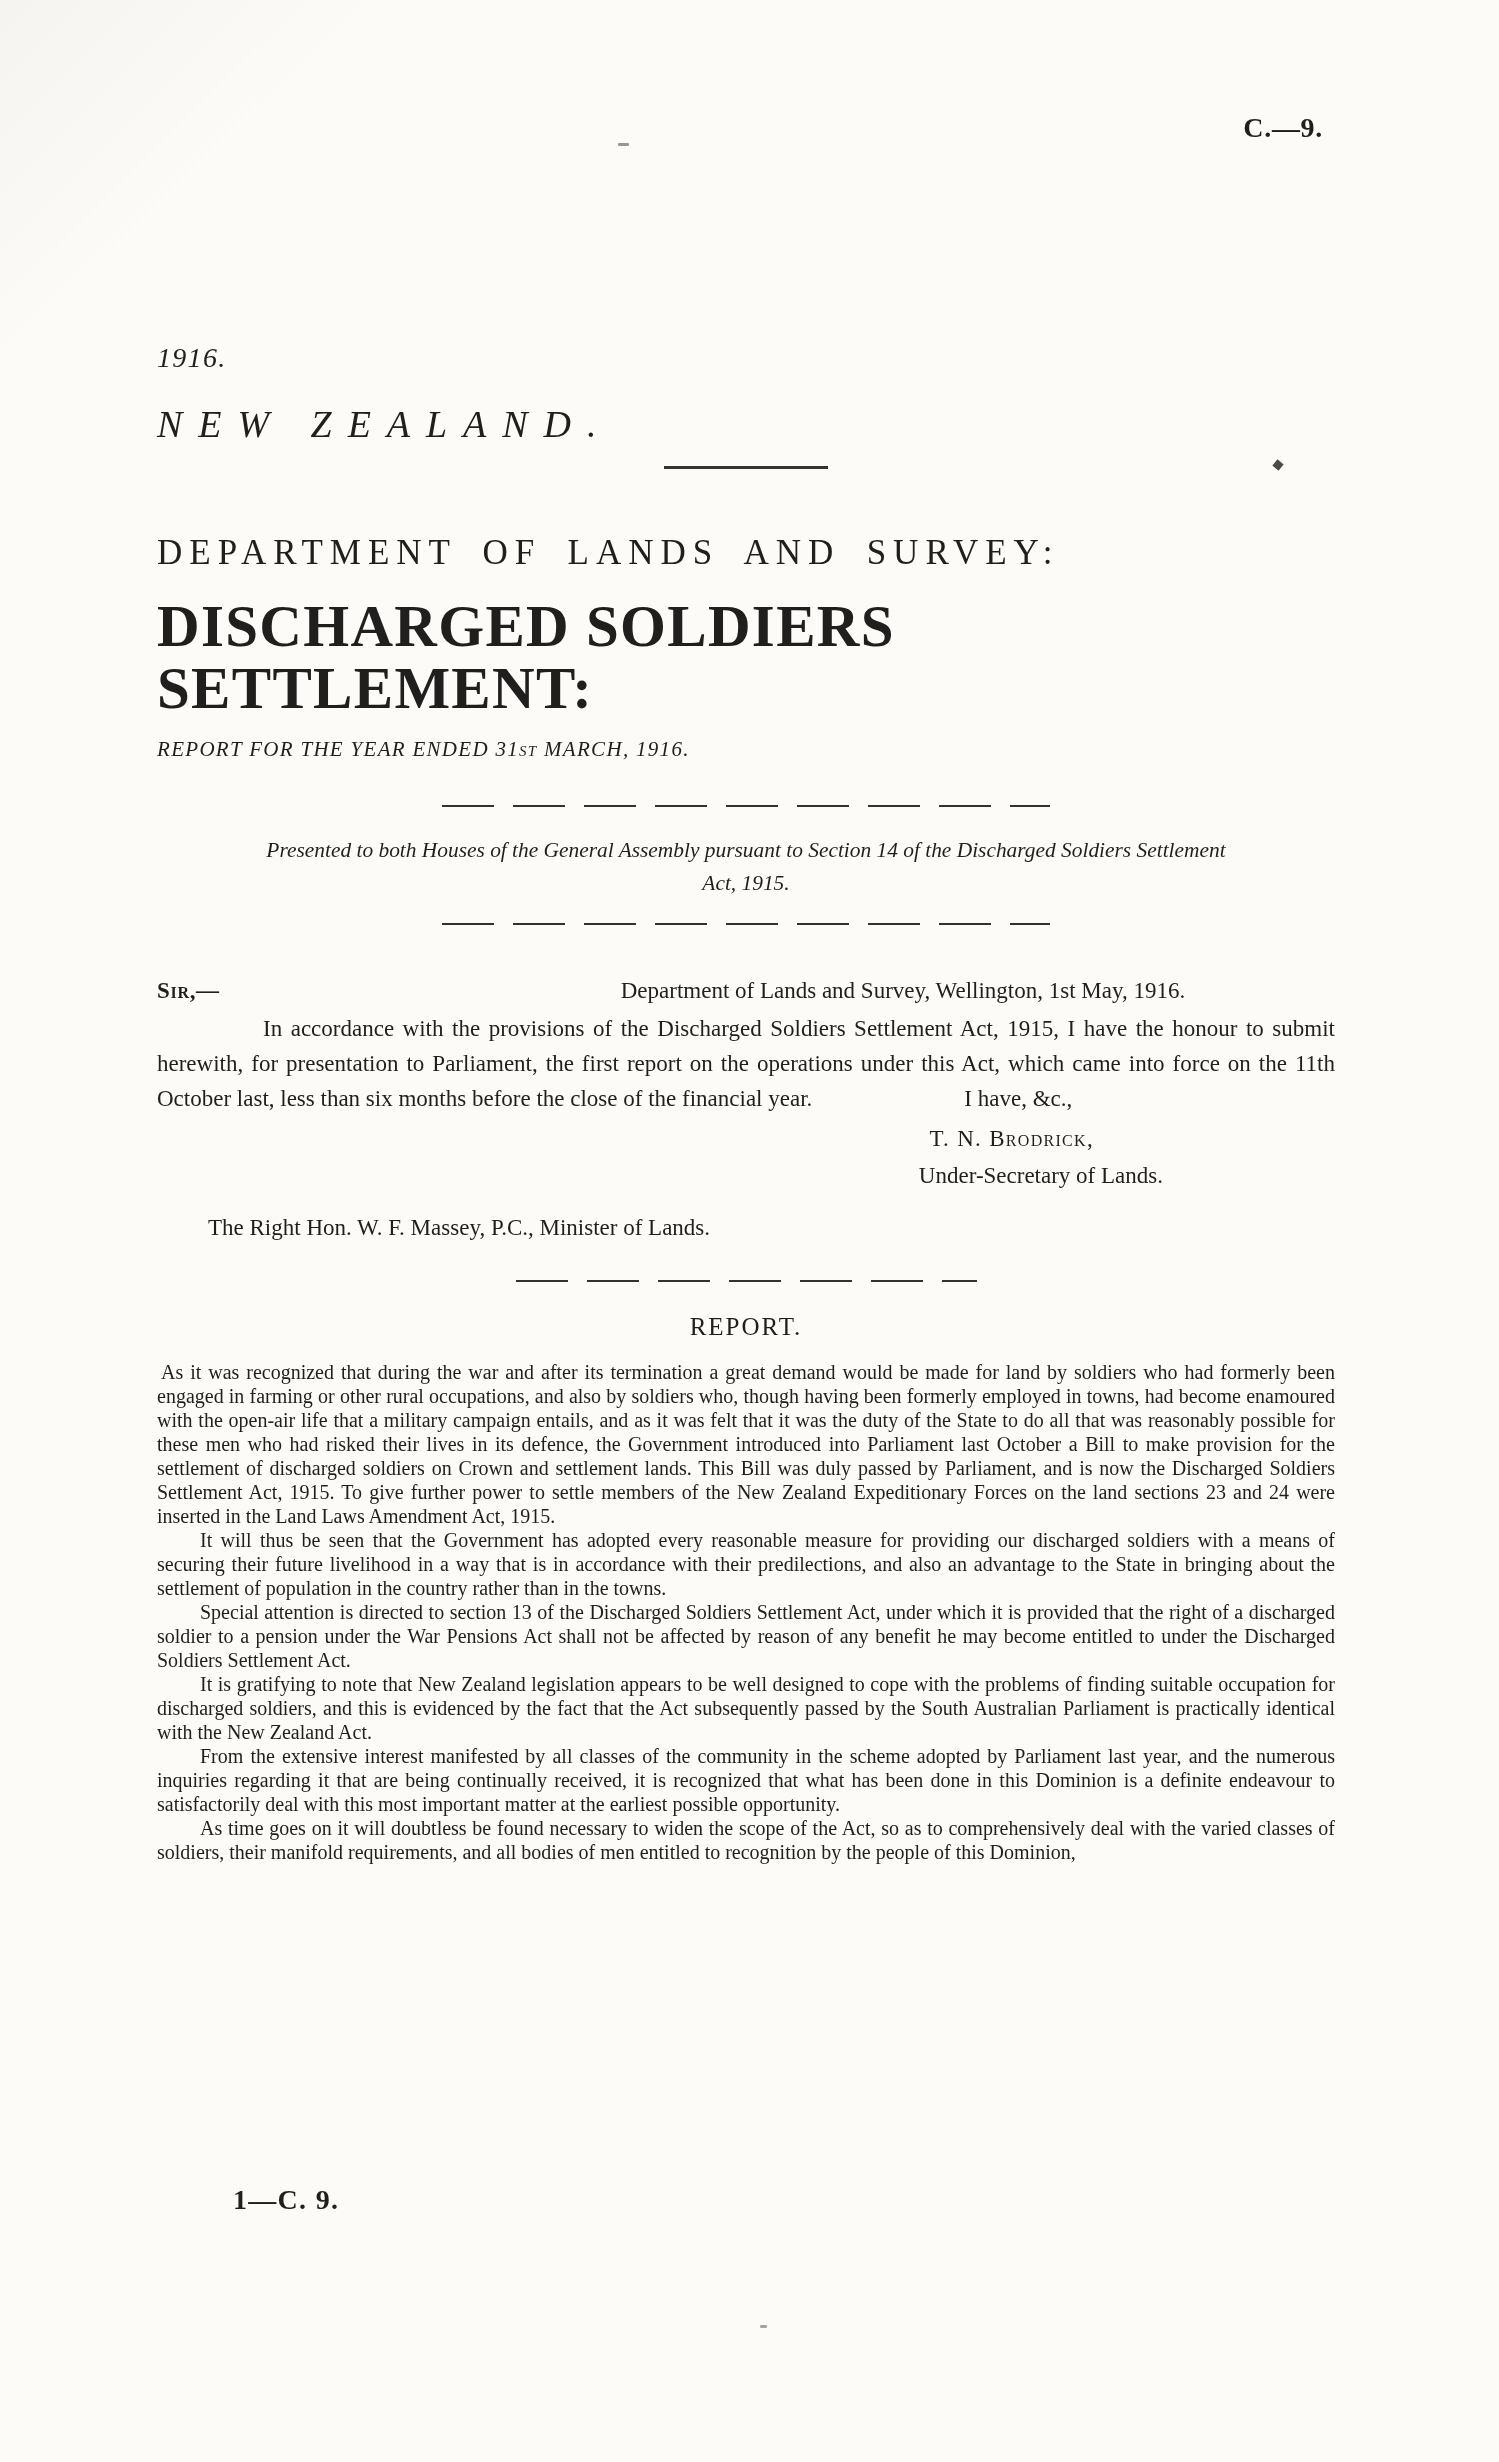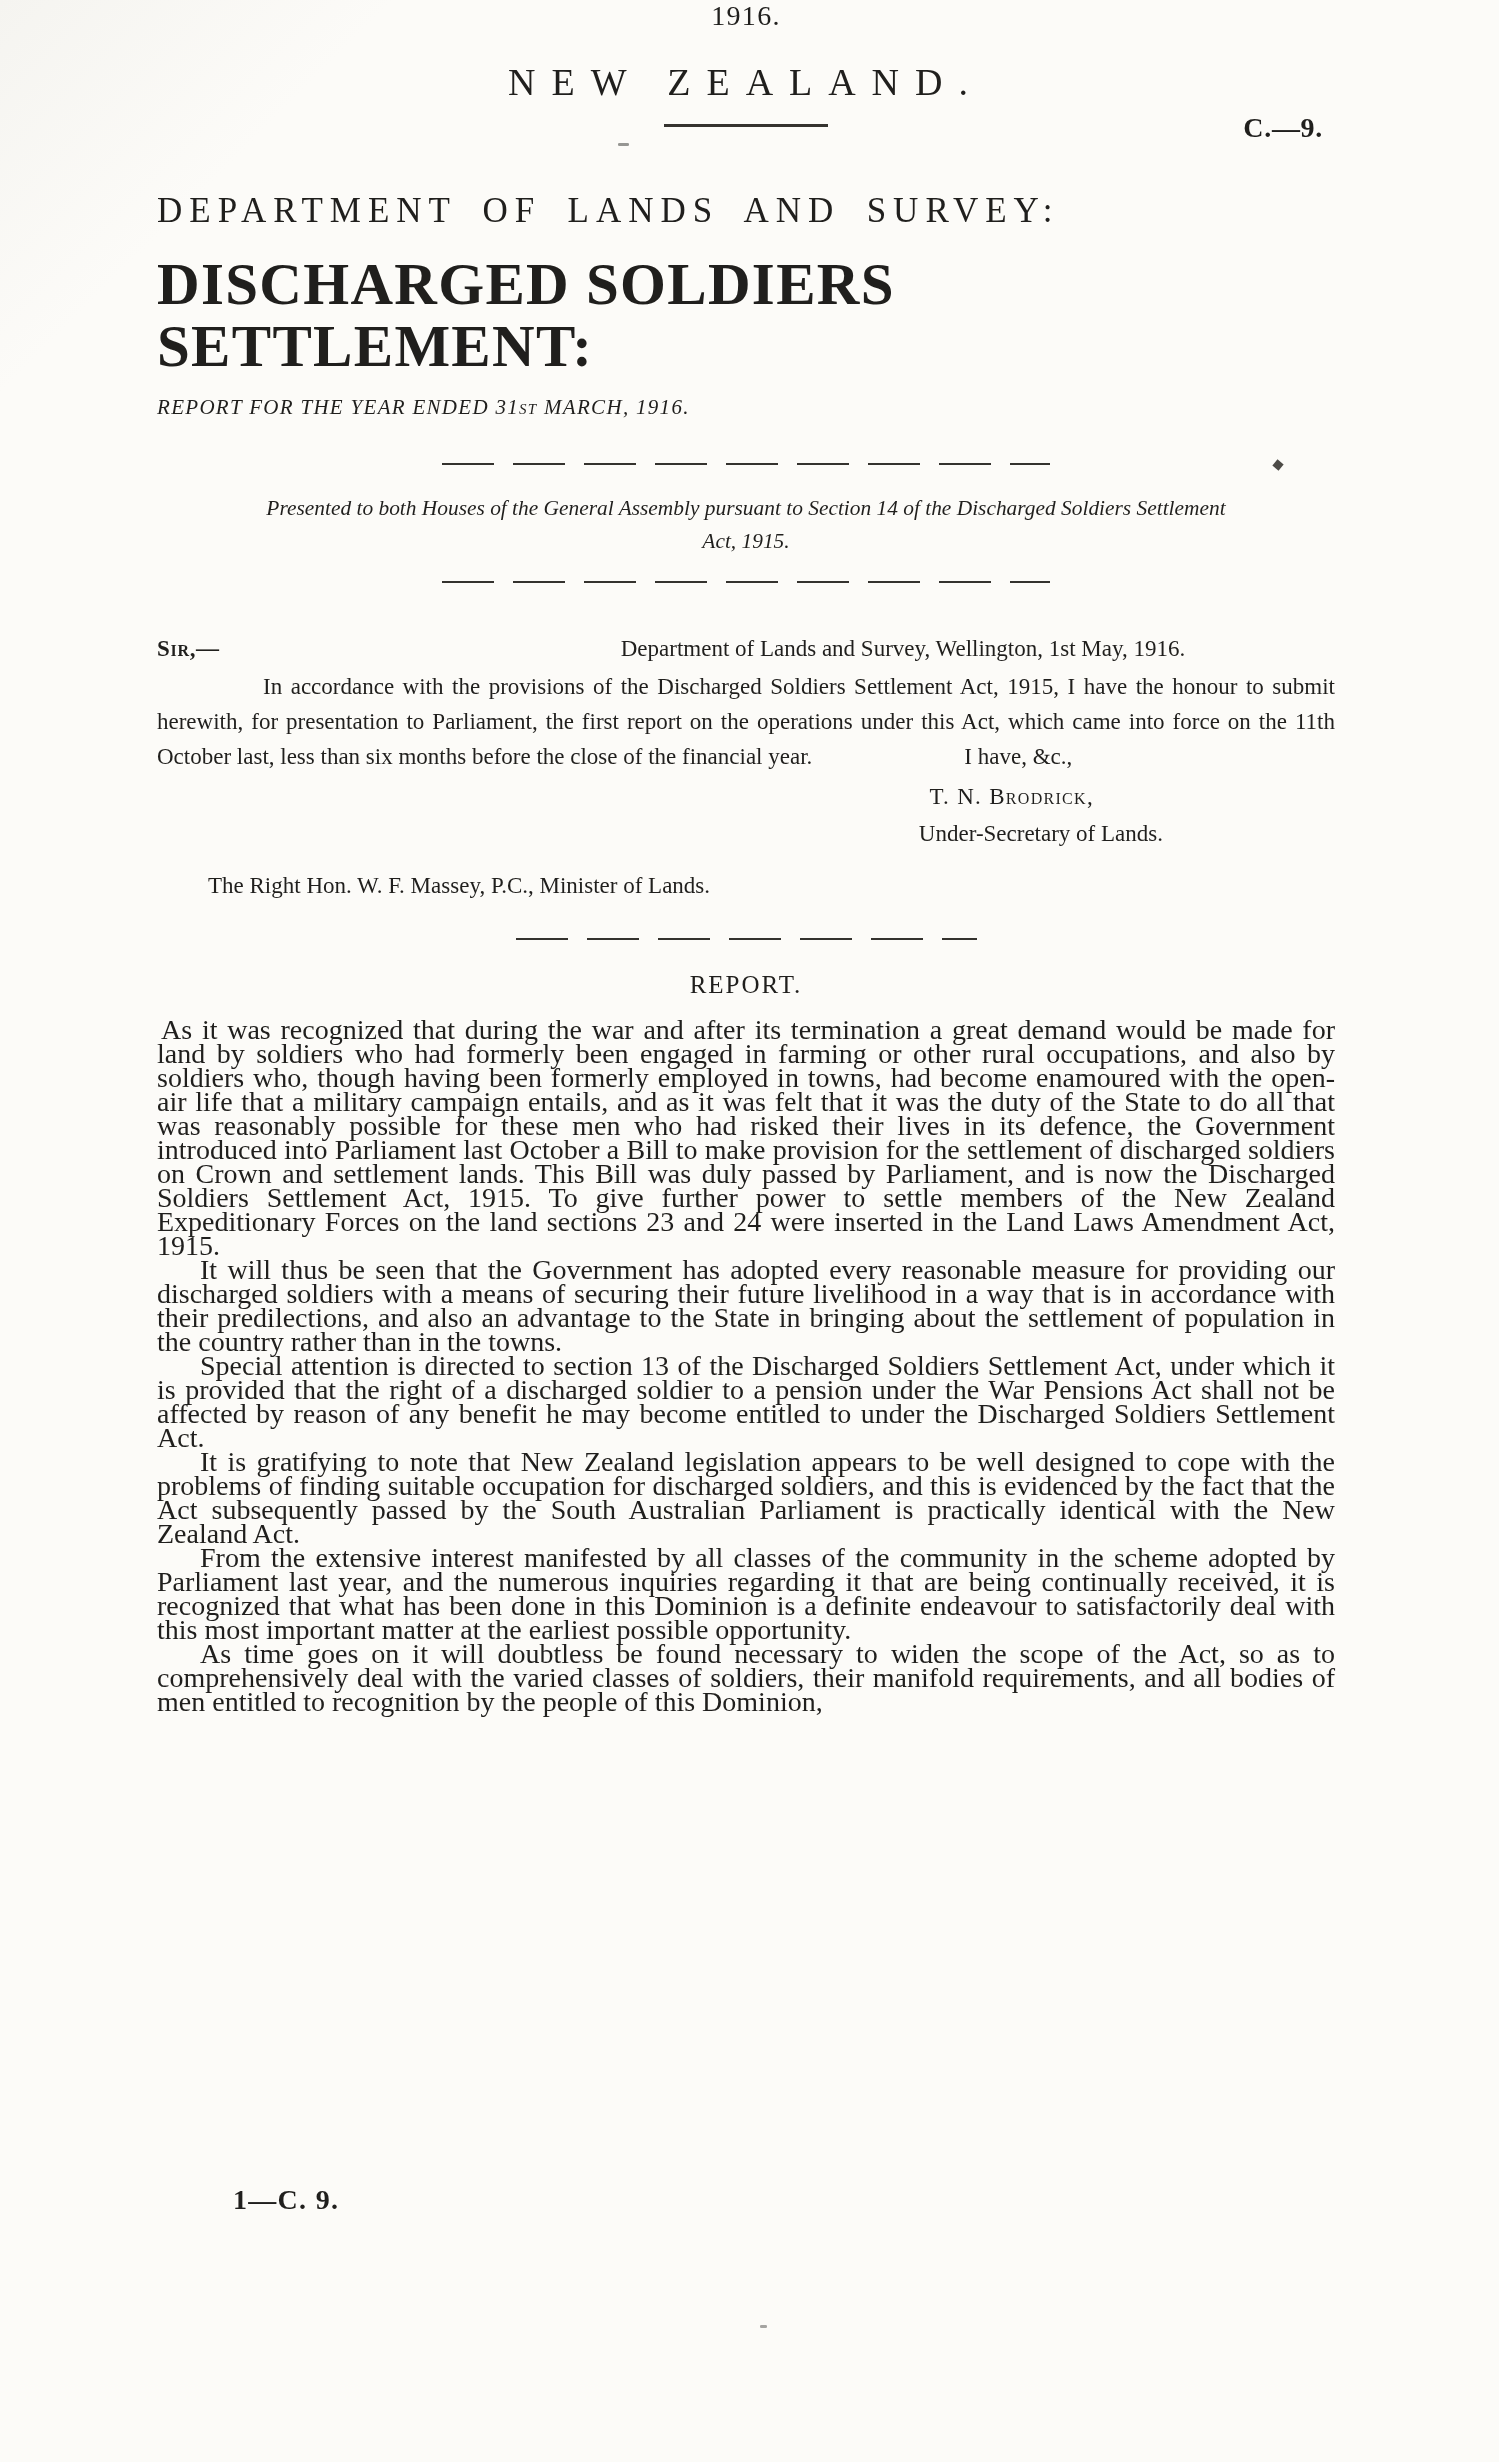--- a/index.html
+++ b/index.html
@@ -55,21 +55,21 @@
     top: 461px;
     right: 217px;
     width: 8px;
     height: 8px;
     background: #2e2c28;
     transform: rotate(40deg);
     opacity: .85;
   }
 
   
-  .masthead { text-align: center; }
+  .masthead { padding-top: 342px; text-align: left; font-style: italic; }
   .year { font-size: 28px; letter-spacing: 1.3px; }
   .nation { font-size: 38px; letter-spacing: 0.42em; margin-top: 28px; }
   .mast-rule {
     width: 164px;
     height: 2.7px;
     background: #35332f;
     margin: 20px auto 0;
   }
 
   
@@ -136,21 +136,21 @@
   
   .report-heading {
     text-align: center;
     font-size: 25px;
     font-weight: normal;
     letter-spacing: 2px;
     margin: 31px 0 0 0;
   }
   .report-body {
     margin-top: 18.7px;
-    font-size: 28px;
+    font-size: 20px;
     line-height: 24px;
     text-align: justify;
   }
   .report-body p { margin: 0; text-indent: 43px; }
   .report-body p:first-child { text-indent: 4px; }
 
   
   .footer {
     position: absolute;
     left: 233px;

